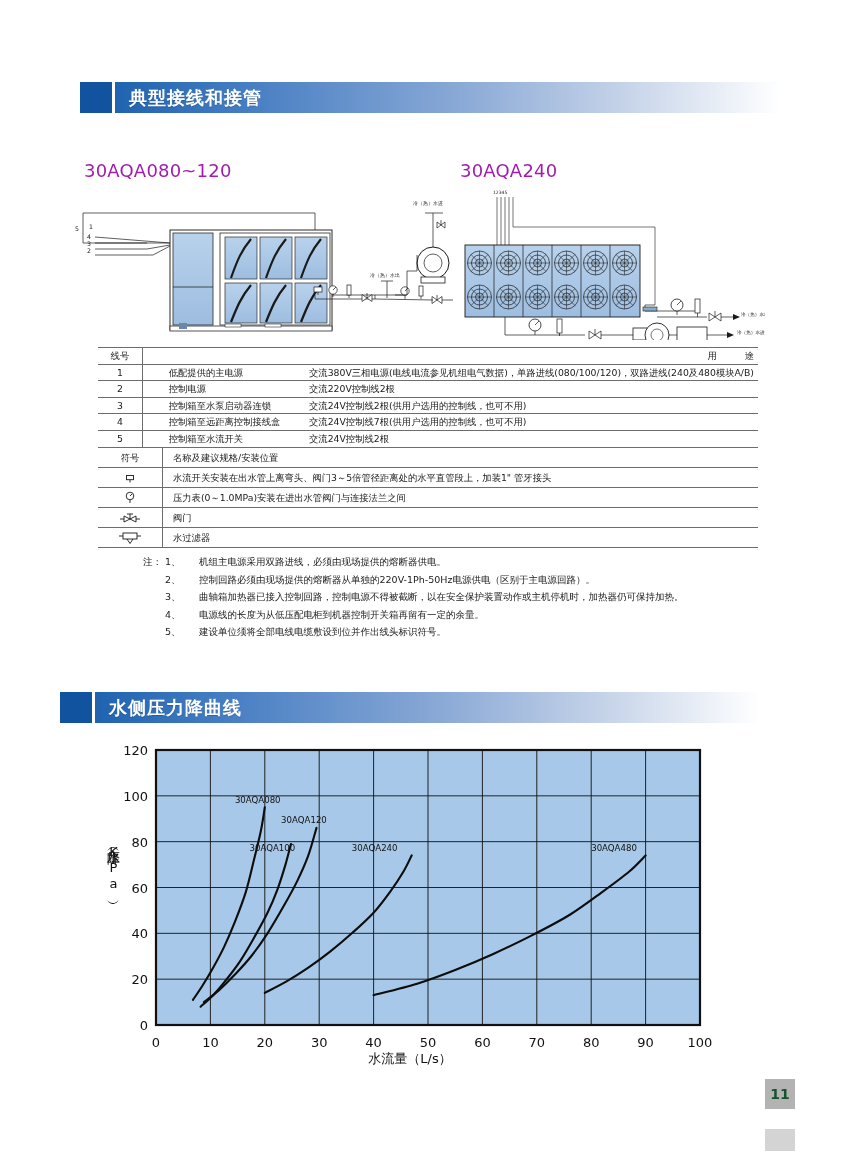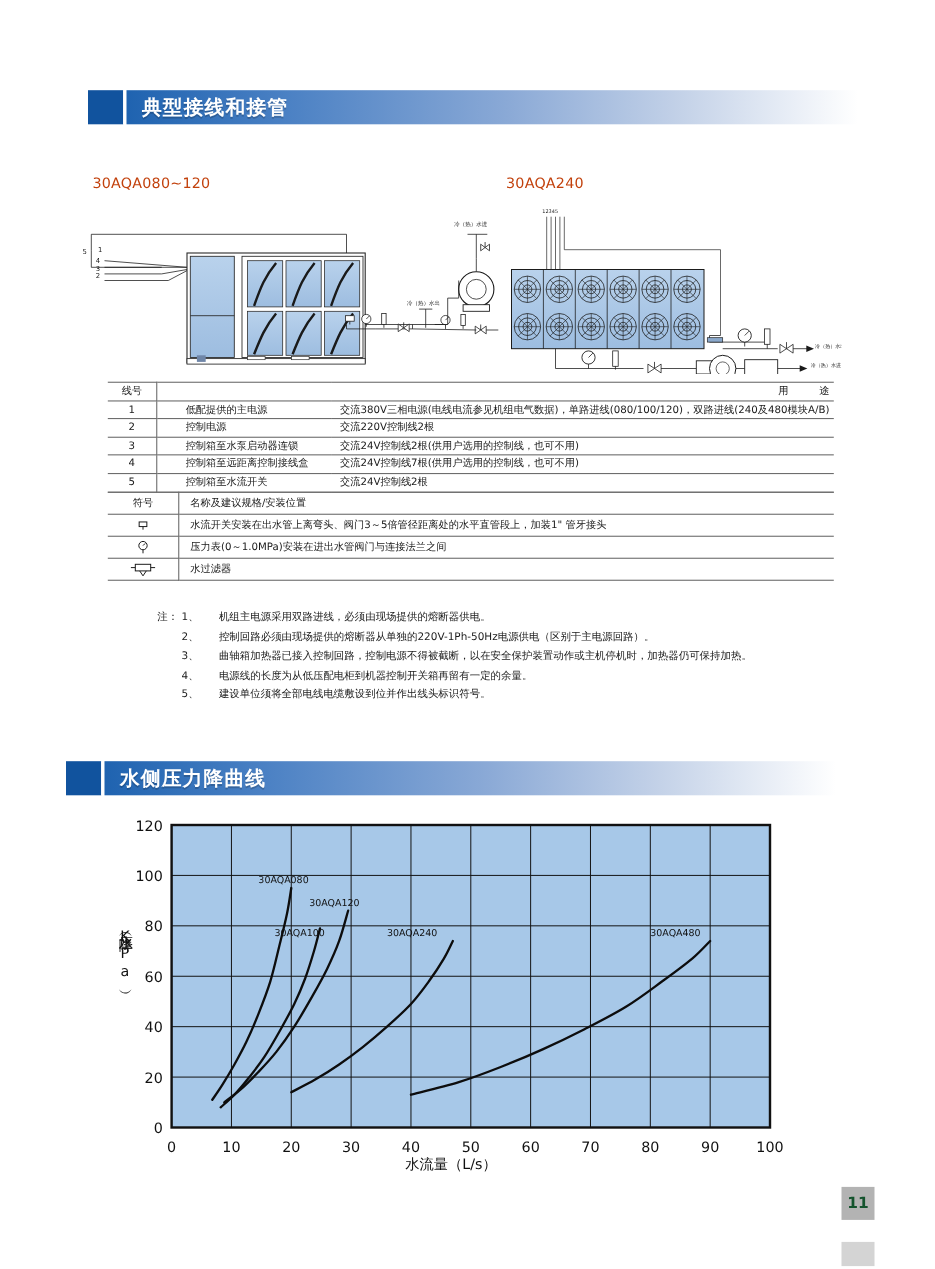--- a/index.html
+++ b/index.html
@@ -47,23 +47,23 @@
     color: #ffffff;
     font-size: 18px;
     font-weight: bold;
     letter-spacing: 1px;
     text-shadow: 0 1px 0 rgba(0,0,0,0.18);
   }
 
   
   .diagram-title {
     position: absolute;
-    font-size: 13px;
+    font-size: 18px;
     font-weight: normal;
-    color: #c2410c;
+    color: #a21caf;
     letter-spacing: 0.2px;
   }
 
   
   .doc-table {
     position: absolute;
     border-collapse: collapse;
     font-size: 9.3px;
     color: #1a1a1a;
   }
@@ -466,20 +466,33 @@
     </tr>
     <tr>
       <td class="c-sym">
         <svg class="sym" width="12" height="13" viewBox="0 0 12 13">
           <circle cx="6" cy="5" r="3.8" fill="none" stroke="#1a1a1a" stroke-width="0.9"></circle>
           <line x1="6" y1="5" x2="8" y2="3" stroke="#1a1a1a" stroke-width="0.9"></line>
           <line x1="6" y1="8.8" x2="6" y2="12" stroke="#1a1a1a" stroke-width="0.9"></line>
         </svg>
       </td>
       <td class="c-desc">压力表(0～1.0MPa)安装在进出水管阀门与连接法兰之间</td>
+    </tr>
+    <tr>
+      <td class="c-sym">
+        <svg class="sym" width="22" height="12" viewBox="0 0 22 12">
+          <line x1="1" y1="7" x2="5" y2="7" stroke="#1a1a1a" stroke-width="0.9"></line>
+          <path d="M5,4 L11,7 L5,10 Z" fill="none" stroke="#1a1a1a" stroke-width="0.9"></path>
+          <path d="M17,4 L11,7 L17,10 Z" fill="none" stroke="#1a1a1a" stroke-width="0.9"></path>
+          <line x1="17" y1="7" x2="21" y2="7" stroke="#1a1a1a" stroke-width="0.9"></line>
+          <line x1="11" y1="7" x2="11" y2="2" stroke="#1a1a1a" stroke-width="0.9"></line>
+          <line x1="8" y1="2" x2="14" y2="2" stroke="#1a1a1a" stroke-width="0.9"></line>
+        </svg>
+      </td>
+      <td class="c-desc">阀门</td>
     </tr>
     <tr>
       <td class="c-sym">
         <svg class="sym" width="24" height="13" viewBox="0 0 24 13">
           <line x1="1" y1="5" x2="5" y2="5" stroke="#1a1a1a" stroke-width="0.9"></line>
           <rect x="5" y="2" width="14" height="6" fill="none" stroke="#1a1a1a" stroke-width="0.9"></rect>
           <line x1="19" y1="5" x2="23" y2="5" stroke="#1a1a1a" stroke-width="0.9"></line>
           <path d="M9,8 L12,12.5 L15,8" fill="none" stroke="#1a1a1a" stroke-width="0.9"></path>
         </svg>
       </td>

